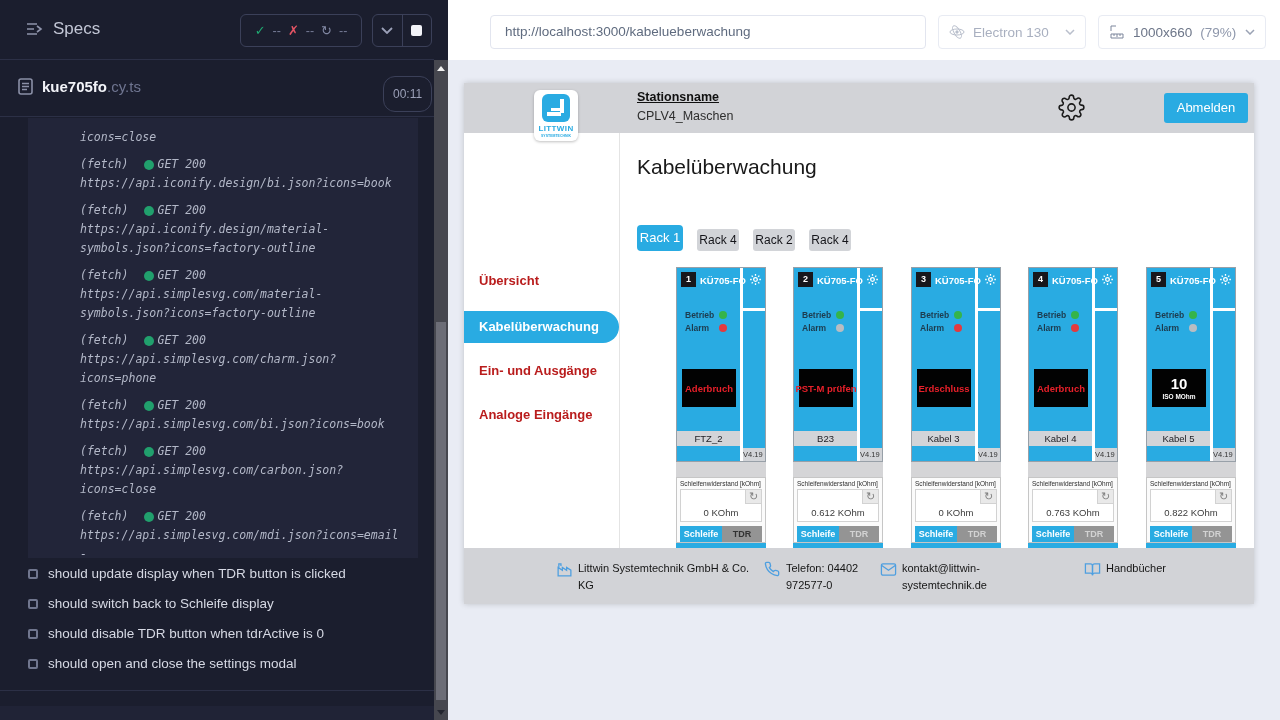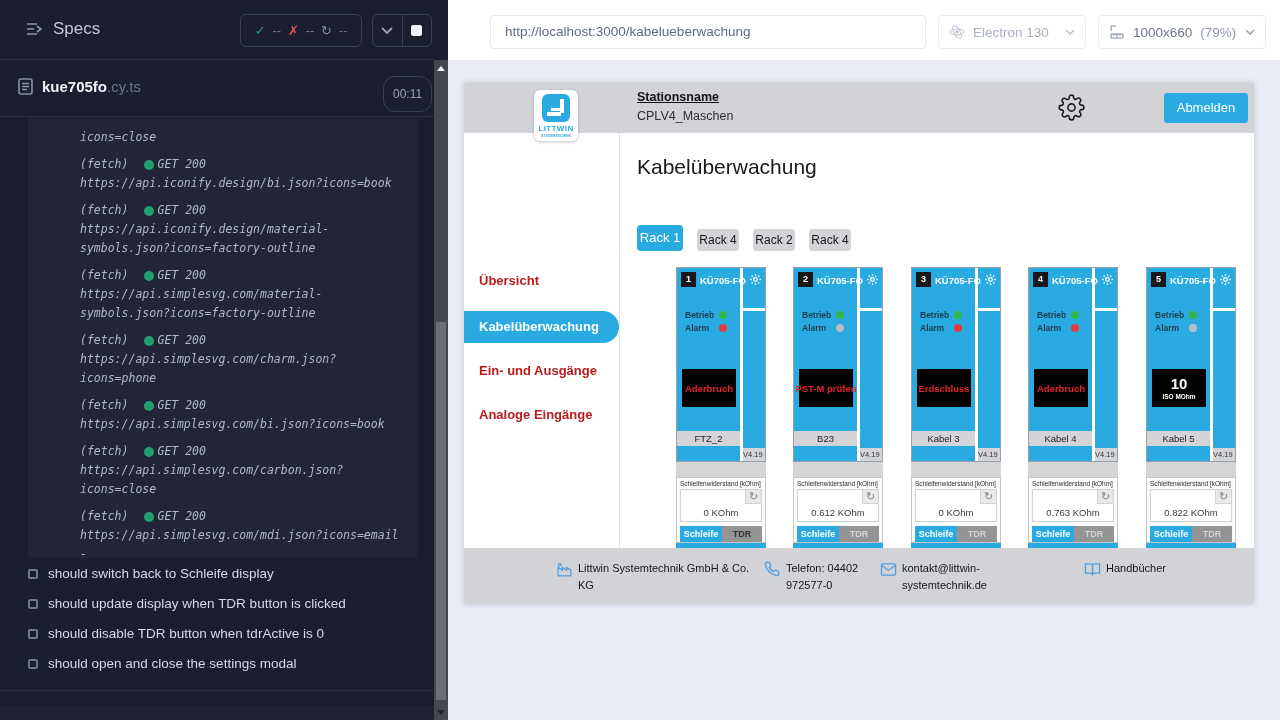--- a/index.html
+++ b/index.html
@@ -230,25 +230,25 @@
           <span>GET 200</span>
         </div>
       <div class="log-line">https://api.simplesvg.com/mdi.json?icons=email-</div>
 
     </div>
   </div>
 
   <div class="tests-list">
     <div class="test-row">
       <div class="test-square"></div>
-      <div class="test-title">should switch back to Schleife display</div>
+      <div class="test-title">should update display when TDR button is clicked</div>
     </div>
     <div class="test-row">
       <div class="test-square"></div>
-      <div class="test-title">should update display when TDR button is clicked</div>
+      <div class="test-title">should switch back to Schleife display</div>
     </div>
     <div class="test-row">
       <div class="test-square"></div>
       <div class="test-title">should disable TDR button when tdrActive is 0</div>
     </div>
     <div class="test-row">
       <div class="test-square"></div>
       <div class="test-title">should open and close the settings modal</div>
     </div>
   </div>

